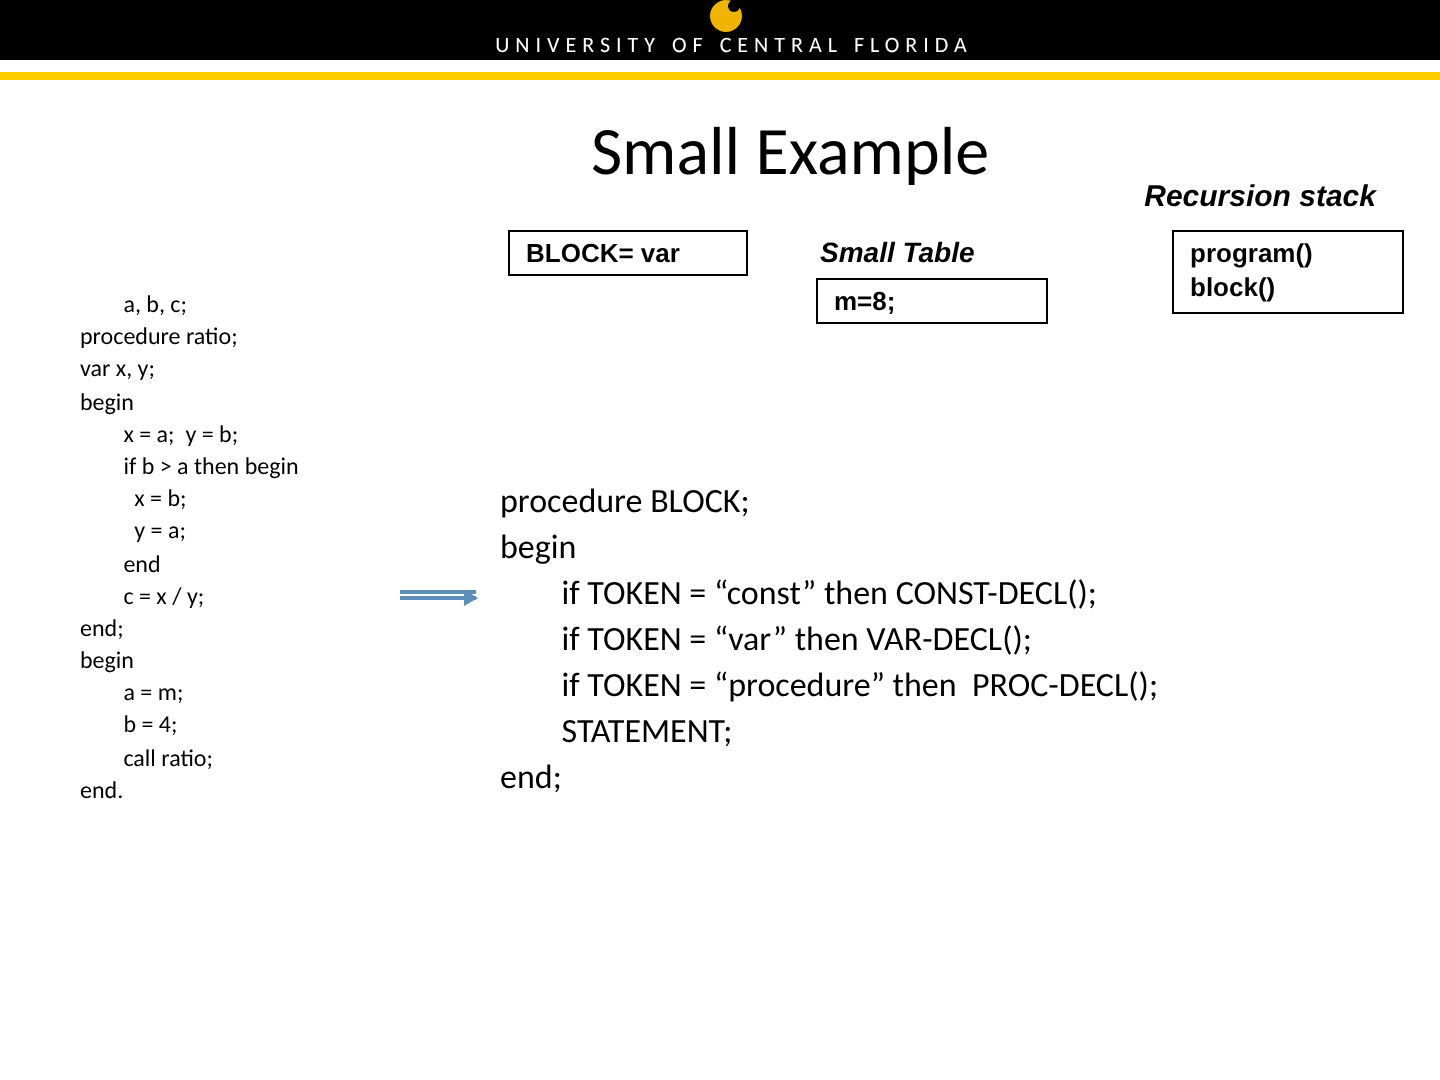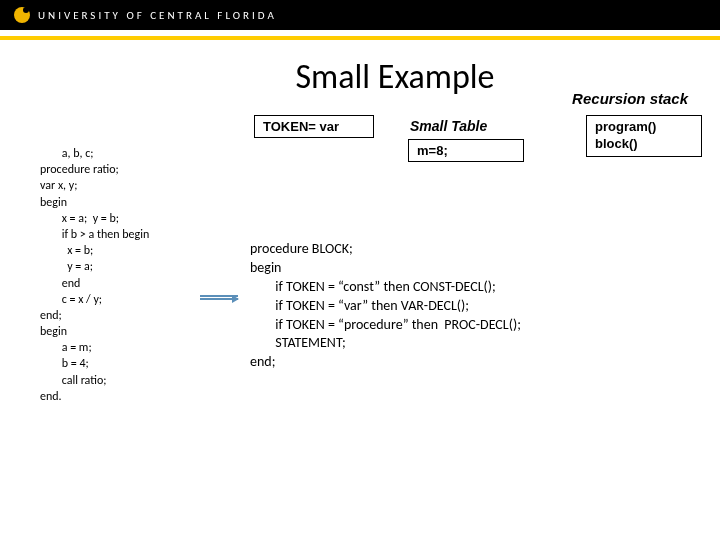--- a/index.html
+++ b/index.html
@@ -1,15 +1,15 @@
 <!DOCTYPE html>
 <html><head>
 <meta charset="utf-8">
 <style>
-  * { box-sizing: border-box; margin: 0; padding: 0; }
+  * { box-sizing: border-box; margin: 0; padding: 0; flex-direction: column; }
   body {
     width: 720px;
     height: 540px;
     background: #fff;
     font-family: Calibri, Arial, sans-serif;
     color: #000;
     overflow: hidden;
   }
   .header-bar {
     width: 100%;
@@ -89,21 +89,21 @@
     top: 145px;
     left: 40px;
     font-size: 12px;
     line-height: 1.35;
     white-space: pre;
   }
   .right-code {
     position: absolute;
     top: 240px;
     left: 250px;
-    font-size: 14px;
+    font-size: 17px;
     line-height: 1.35;
     white-space: pre;
   }
   .arrow {
     position: absolute;
     top: 298px;
     left: 200px;
     width: 38px;
     height: 2px;
     background: #5b8fb9;
@@ -133,21 +133,21 @@
 <div class="header-bar">
   <div class="logo-circle"></div>
   <div class="univ-name">UNIVERSITY OF CENTRAL FLORIDA</div>
 </div>
 <div class="gold-line"></div>
 
 <div class="slide-title">Small Example</div>
 
 <div class="recursion-label">Recursion stack</div>
 
-<div class="box token-box">TOKEN= var</div>
+<div class="box token-box">BLOCK= var</div>
 
 <div class="symbol-label">Small Table</div>
 
 <div class="box m8-box">m=8;</div>
 
 <div class="box stack-box">
   <div>program()</div>
   <div>block()</div>
 </div>
 

